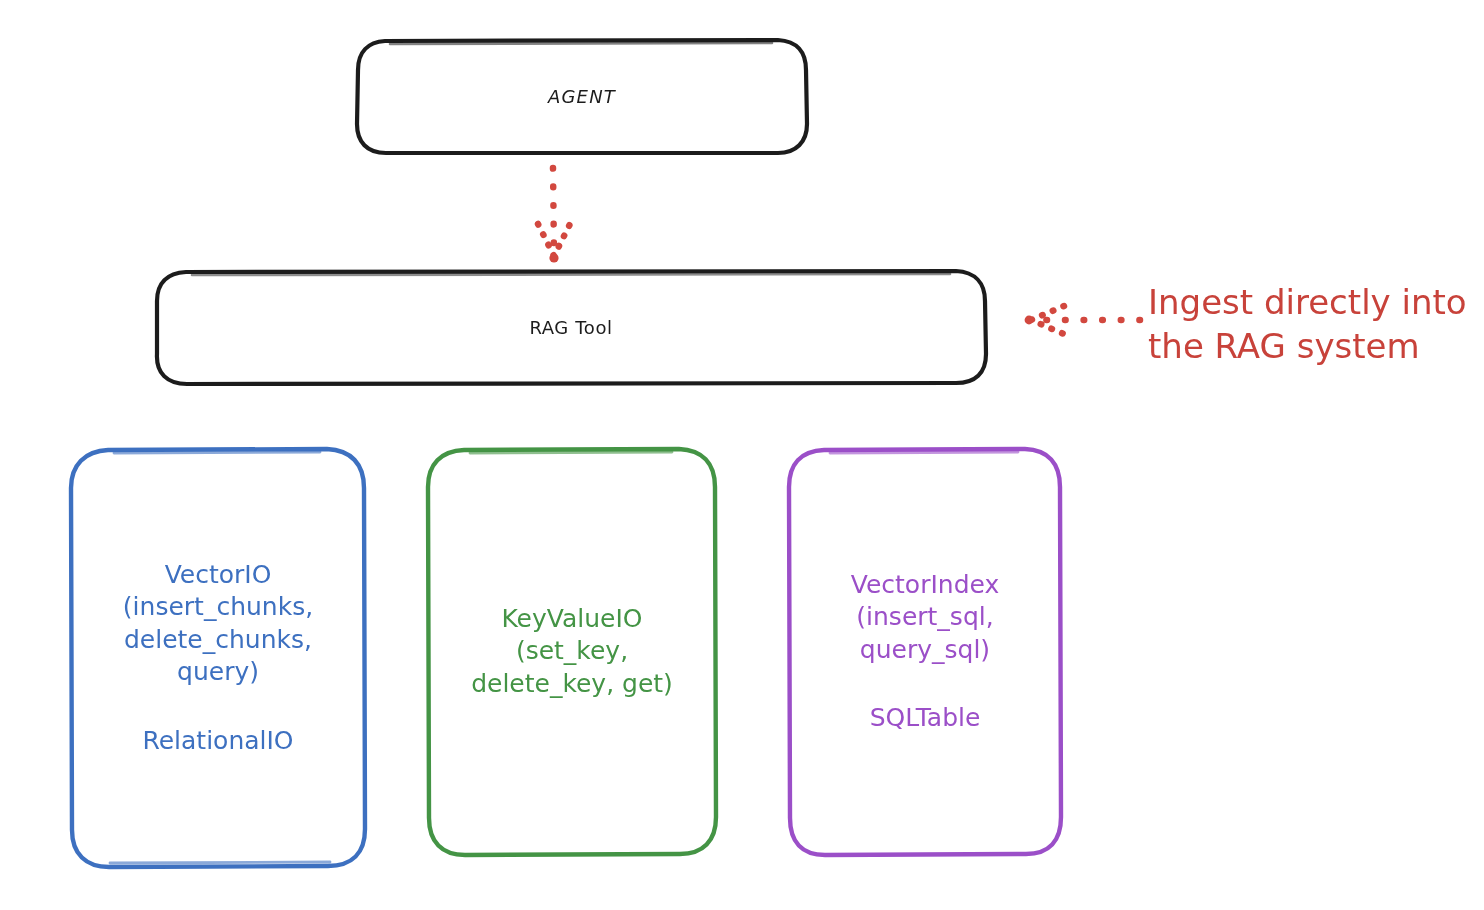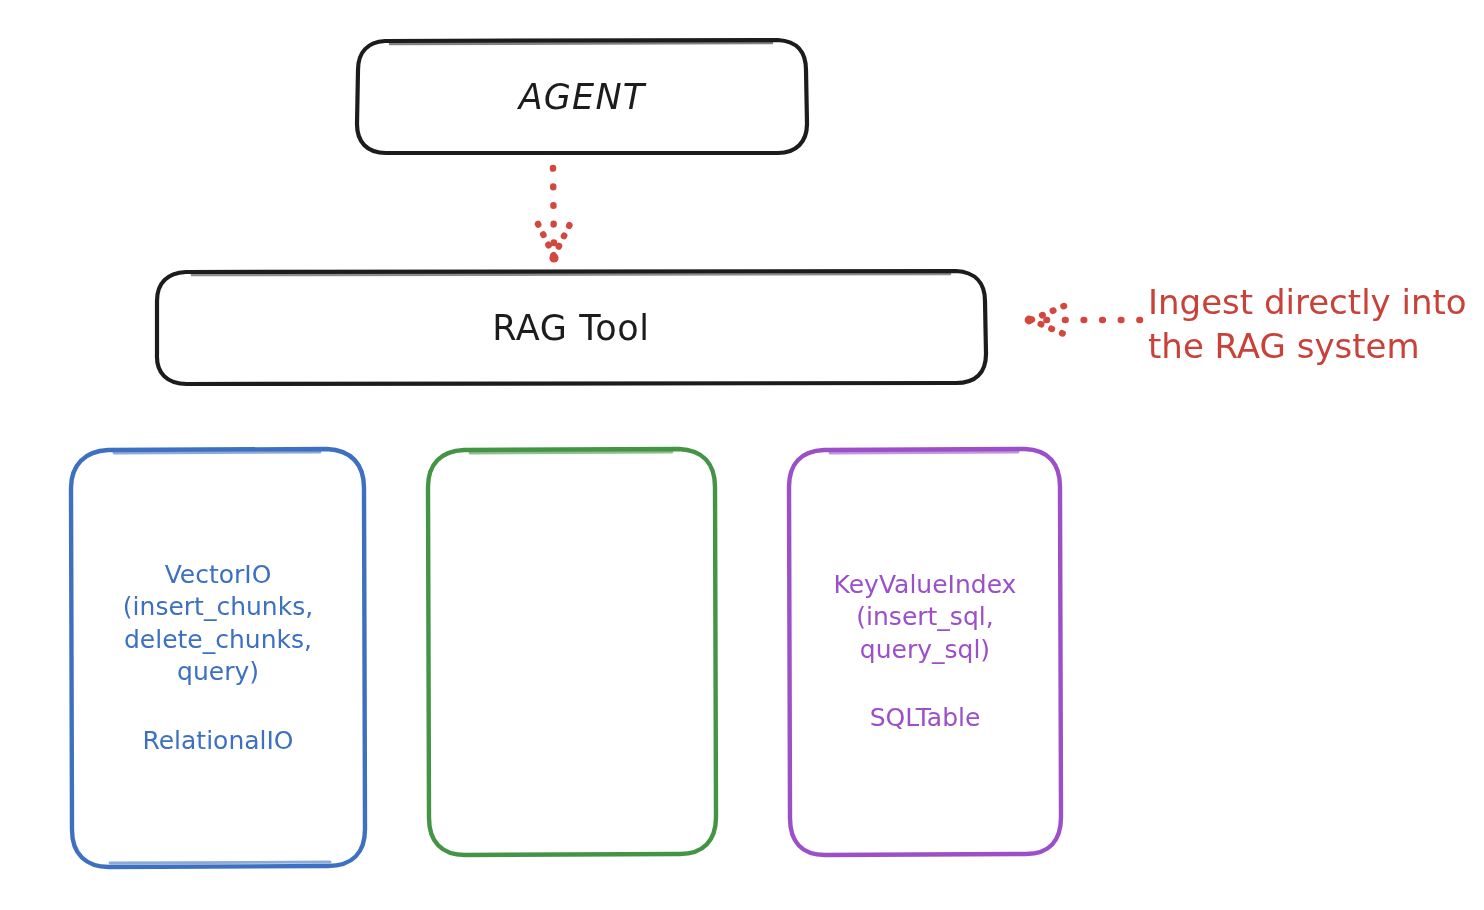--- a/index.html
+++ b/index.html
@@ -43,21 +43,21 @@
   }
   .node-ragtool {
     left: 156px;
     top: 271px;
     width: 830px;
     height: 113px;
   }
 
   .node-label-dark {
     color: #1c1c1c;
-    font-size: 35px;
+    font-size: 18px;
     letter-spacing: 1.2px;
     line-height: 1.2;
     font-style: italic;
     font-weight: 500;
     font-family: "DejaVu Sans", sans-serif;
   }
   .node-label-dark.no-italic {
     font-style: normal;
     letter-spacing: 0.6px;
   }
@@ -261,23 +261,26 @@
 
 <div class="node node-vector">
   <div class="node-text c-blue">VectorIO
 (insert_chunks,
 delete_chunks,
 query)</div>
   <div class="node-text c-blue secondary">RelationalIO</div>
 </div>
 
 <div class="node node-keyvalue">
+  <div class="node-text c-green">KeyValueIO
+(set_key,
+delete_key, get)</div>
 </div>
 
 <div class="node node-relational">
-  <div class="node-text c-purple">KeyValueIndex
+  <div class="node-text c-purple">VectorIndex
 (insert_sql,
 query_sql)</div>
   <div class="node-text c-purple secondary">SQLTable</div>
 </div>
 
 <div class="annotation">Ingest directly into
 the RAG system</div>
 
 </body></html>

